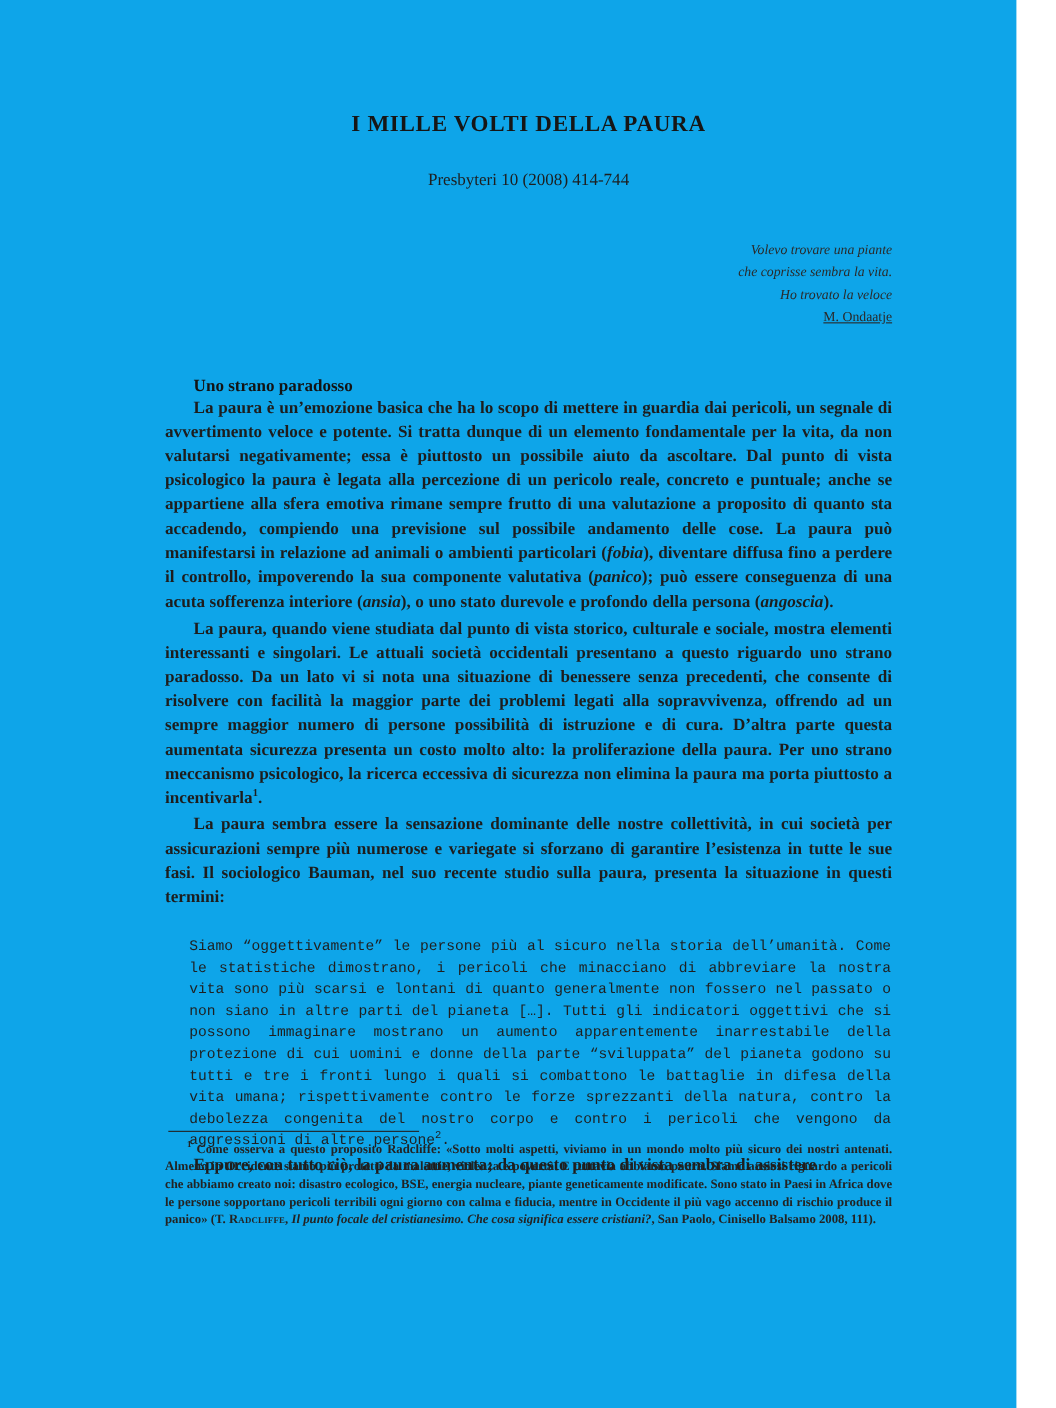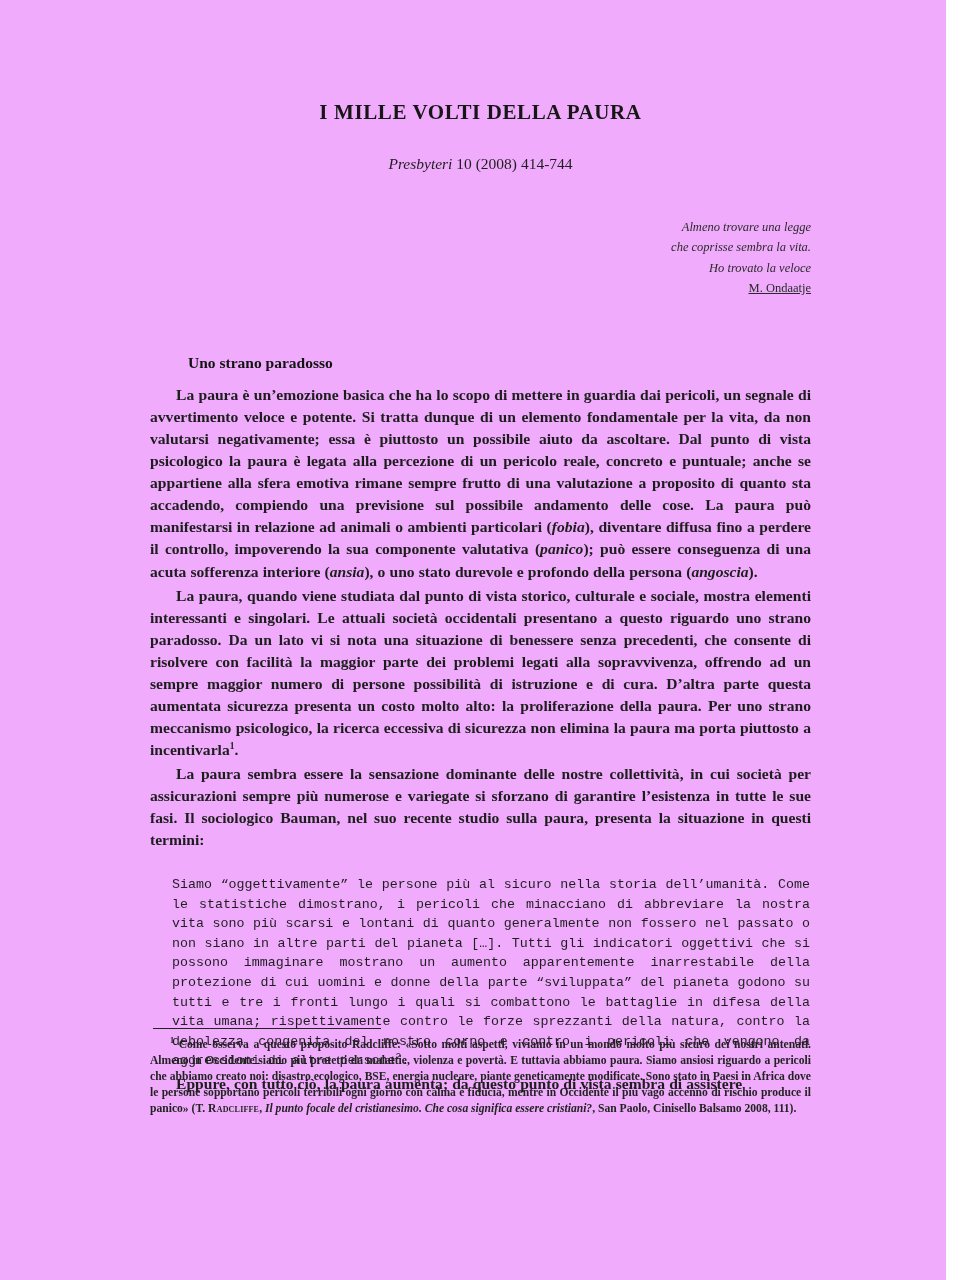--- a/index.html
+++ b/index.html
@@ -13,22 +13,21 @@
     font-family: "Liberation Serif", "DejaVu Serif", serif;
     color: #1c1c1c;
     position: relative;
     overflow: hidden;
   }
   .page {
     position: absolute;
     left: 0; top: 0;
     width: 924px;
     height: 1280px;
-    background: #f0abfc;
-    padding-left: 22px;
+    background: #0ea5e9;
   }
   .content {
     position: absolute;
     left: 150px;
     top: 0;
     width: 661px;
   }
 
   
   .doc-title {
@@ -42,21 +41,20 @@
     font-family: "Liberation Serif", "DejaVu Serif", serif;
   }
   .doc-subtitle {
     margin: 0;
     padding-top: 30px;
     text-align: center;
     font-size: 15.5px;
     color: #1e1e1e;
   }
   .doc-subtitle .journal {
-    font-style: italic;
     margin-top: 18px;
   }
 
   
   .epigraph {
     margin: 0;
     padding-top: 44px;
     text-align: right;
     font-size: 12.5px;
     line-height: 1.62;
@@ -67,21 +65,21 @@
     font-style: italic;
   }
   .epigraph .attrib {
     display: block;
     font-style: normal;
     text-decoration: underline;
   }
 
   
   .section-heading {
-    margin: 12px;
+    margin: 0;
     padding-top: 44px;
     padding-left: 26px;
     font-size: 15.5px;
     font-weight: bold;
     color: #131313;
   }
   p.body-par {
     margin: 0;
     padding-top: 2px;
     text-indent: 26px;
@@ -163,21 +161,21 @@
 
   <div class="content">
 
     <h1 class="doc-title">I MILLE VOLTI DELLA PAURA</h1>
 
     <p class="doc-subtitle">
       <span class="journal">Presbyteri</span><span> 10 (2008) 414-744</span>
     </p>
 
     <div class="epigraph">
-      <span class="line">Almeno trovare una legge</span>
+      <span class="line">Volevo trovare una piante</span>
       <span class="line">che coprisse sembra la vita.</span>
       <span class="line">Ho trovato la veloce</span>
       <span class="attrib">M. Ondaatje</span>
     </div>
 
     <h2 class="section-heading">Uno strano paradosso</h2>
 
     <p class="body-par tight"><span>La paura è un’emozione basica che ha lo scopo di mettere in guardia dai pericoli, un segnale di avvertimento veloce e potente. Si tratta dunque di un elemento fondamentale per la vita, da non valutarsi negativamente; essa è piuttosto un possibile aiuto da ascoltare. Dal punto di vista psicologico la paura è legata alla percezione di un pericolo reale, concreto e puntuale; anche se appartiene alla sfera emotiva rimane sempre frutto di una valutazione a proposito di quanto sta accadendo, compiendo una previsione sul possibile andamento delle cose. La paura può manifestarsi in relazione ad animali o ambienti particolari (</span><span class="it">fobia</span><span>), diventare diffusa fino a perdere il controllo, impoverendo la sua componente valutativa (</span><span class="it">panico</span><span>); può essere conseguenza di una acuta sofferenza interiore (</span><span class="it">ansia</span><span>), o uno stato durevole e profondo della persona (</span><span class="it">angoscia</span><span>).</span></p>
 
     <p class="body-par"><span>La paura, quando viene studiata dal punto di vista storico, culturale e sociale, mostra elementi interessanti e singolari. Le attuali società occidentali presentano a questo riguardo uno strano paradosso. Da un lato vi si nota una situazione di benessere senza precedenti, che consente di risolvere con facilità la maggior parte dei problemi legati alla sopravvivenza, offrendo ad un sempre maggior numero di persone possibilità di istruzione e di cura. D’altra parte questa aumentata sicurezza presenta un costo molto alto: la proliferazione della paura. Per uno strano meccanismo psicologico, la ricerca eccessiva di sicurezza non elimina la paura ma porta piuttosto a incentivarla</span><sup class="fn">1</sup><span>.</span></p>

